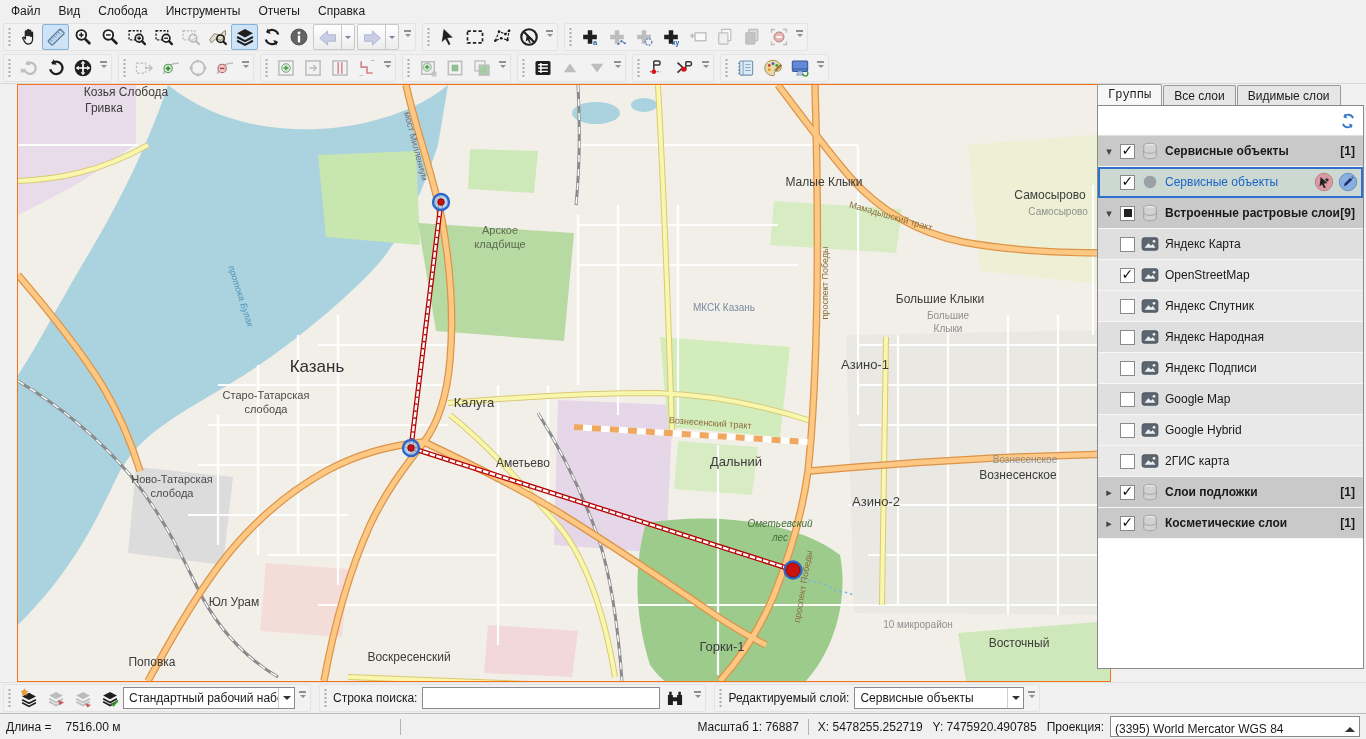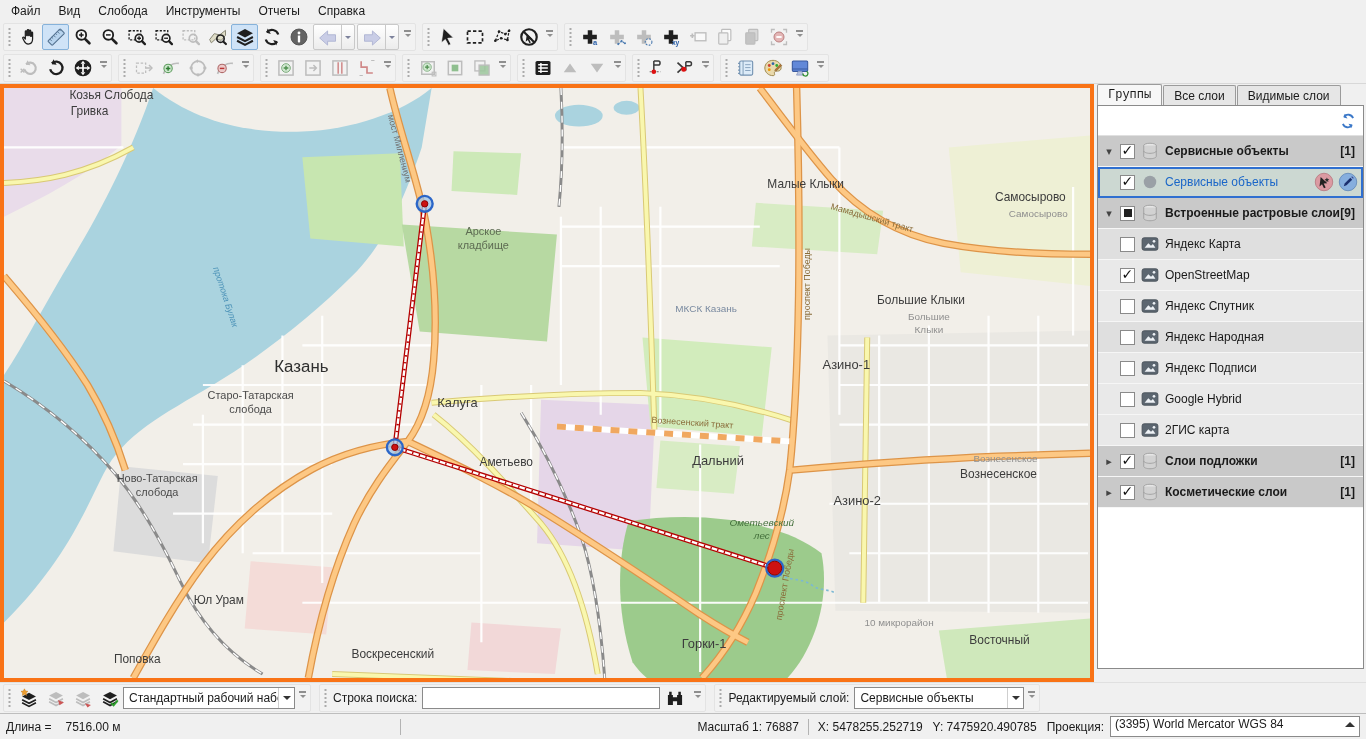--- a/index.html
+++ b/index.html
@@ -27,21 +27,21 @@
              background:linear-gradient(#ffffff,#ececec); margin:0 1px; }
   .navpair .tbtn { border:none; }
   .caretbtn { width:13px; display:flex; align-items:center; justify-content:center; border-left:1px solid #c9c9c9; }
   .car { width:0; height:0; border:3.5px solid transparent; border-top-color:#7d829c; margin-top:4px; }
   .ovf { width:11px; height:22px; margin-left:2px; }
   .ovf::before { content:""; display:block; width:7px; border-top:2px solid #8f8f8f; margin:4px auto 2px; }
   .ovf::after { content:""; display:block; width:0; height:0; margin:0 auto; border:3.5px solid transparent; border-top-color:#8f8f8f; }
 
   
   .main { position:relative; width:1366px; height:598px; background:#f0f0f0; }
-  .map { position:absolute; left:0; top:0; width:1094px; height:598px; border:4px solid #f97316; background:#f2efe9; }
+  .map { position:absolute; left:17px; top:0; width:1094px; height:598px; border:1px solid #f97316; background:#f2efe9; }
   .map svg { display:block; width:100%; height:100%; }
 
   
   .rpanel { position:absolute; left:1097px; top:0; width:267px; height:598px; }
   .rtabs { display:flex; height:21px; align-items:flex-end; }
   .rtab { padding:3px 10px 2px; border:1px solid #9b9b9b; border-bottom:none; background:#e6e6e6;
           border-radius:2px 2px 0 0; margin-right:1px; position:relative; }
   .rtab.active { background:#f7f7f7; z-index:2; padding-bottom:3px;font-family:Liberation Mono, monospace; }
   .panelbox { position:absolute; left:0; top:21px; width:267px; height:564px; border:1px solid #8a8a8a; background:#fff; }
   .filterrow { height:30px; display:flex; align-items:center; border-bottom:1px solid #e0e0e0; background:#fff; padding:0 4px; }
@@ -82,21 +82,21 @@
   .e-combo { width:170px; }
 
   
   .sbar { height:26px; display:flex; align-items:center; background:#f0f0f0; border-top:1px solid #bdbdbd; padding:0 6px; }
   .sitem { white-space:nowrap; }
   .lenval { margin-left:14px; }
   .ssep { width:1px; height:16px; background:#b3b3b3; margin:0 9px; }
   .spacer { flex:1; }
   .coords span { margin-right:10px; }
   .plabel { margin-right:6px; }
-  .pcombo { display:flex; align-items:flex-start; width:250px; height:21px; background:#fff; border:1px solid #8a8a8a; padding:0 4px; }
+  .pcombo { display:flex; align-items:flex-end; width:250px; height:21px; background:#fff; border:1px solid #8a8a8a; padding:0 4px; }
   .pcombo .val { flex:1; white-space:nowrap; overflow:hidden; }
   .upcar { width:0; height:0; border:5px solid transparent; border-bottom-color:#333; margin-bottom:4px; }
   .hiddefs { position:absolute; width:0; height:0; overflow:hidden; }
 </style>
 </head>
 <body>
 
 <svg class="hiddefs" aria-hidden="true">
     <defs>
 <symbol id="i-hand" viewBox="0 0 24 24">
@@ -919,20 +919,28 @@
               <span class="lbl">Яндекс Народная</span>
             </div>
             <div class="trow layer light">
               <span class="ind"></span>
               <span class="cb off"></span>
               <span class="nicon"><svg viewBox="0 0 24 24">
                   <use href="#i-raster"></use>
                 </svg></span>
               <span class="lbl">Яндекс Подписи</span>
             </div>
+            <div class="trow layer dark">
+              <span class="ind"></span>
+              <span class="cb off"></span>
+              <span class="nicon"><svg viewBox="0 0 24 24">
+                  <use href="#i-raster"></use>
+                </svg></span>
+              <span class="lbl">Google Map</span>
+            </div>
             <div class="trow layer light">
               <span class="ind"></span>
               <span class="cb off"></span>
               <span class="nicon"><svg viewBox="0 0 24 24">
                   <use href="#i-raster"></use>
                 </svg></span>
               <span class="lbl">Google Hybrid</span>
             </div>
             <div class="trow layer light">
               <span class="ind"></span>

